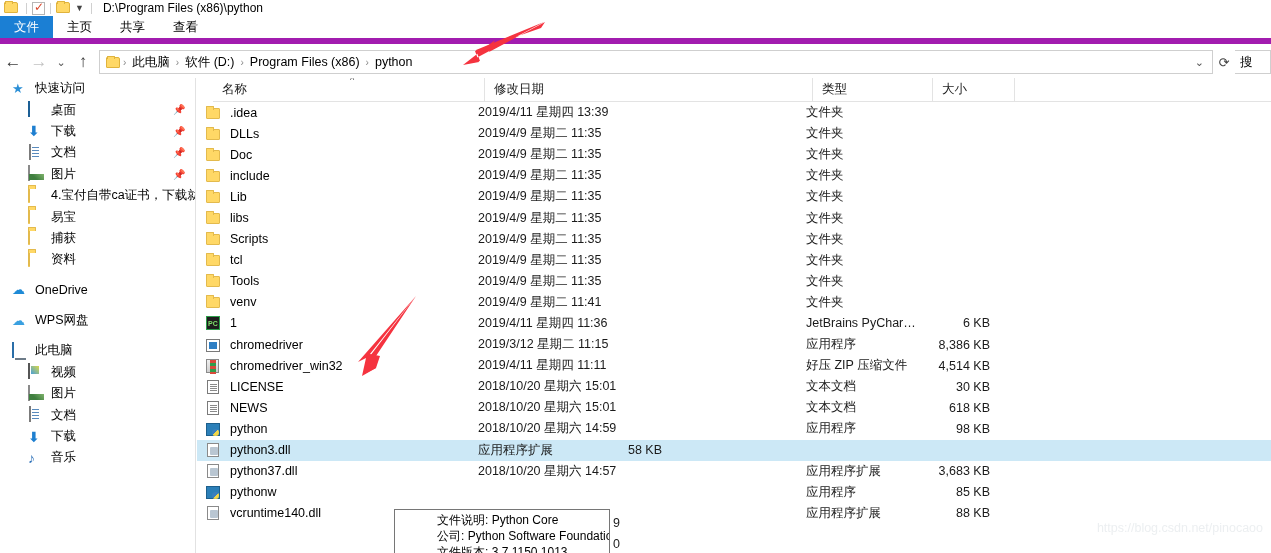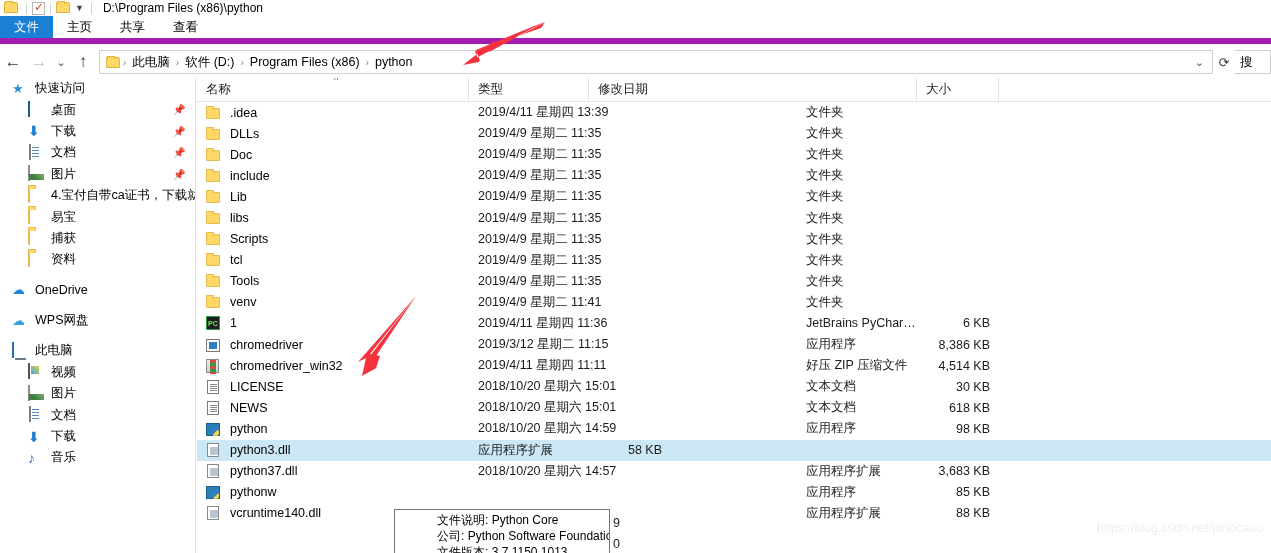--- a/index.html
+++ b/index.html
@@ -160,20 +160,21 @@
   .ic-music{color:#2b6fb8;font-size:14px;line-height:16px;}
 
   
   .listarea {
     position:absolute; left:197px; top:78px; width:1074px; height:475px;
     background:#fff; overflow:hidden;
   }
   .colhead {
     display:flex; height:24px; align-items:center; border-bottom:1px solid #e3e3e3;
     position:relative;
+    margin-left:16px;
   }
   .ch {
     font-size:12.5px; color:#1a1a1a; padding-left:9px; height:24px; display:flex;
     align-items:center; border-right:1px solid #e3e3e3; position:relative; flex:none;
   }
   .ch.name { width:272px; }
   .ch.date { width:328px; }
   .ch.type { width:120px; }
   .ch.size { width:82px; justify-content:flex-end; padding-right:12px; padding-left:0;
              border-right:1px solid #e3e3e3; }
@@ -406,25 +407,25 @@
     </div>
   </div>
 
   <div class="listarea">
 
     <div class="colhead">
       <div class="ch name">
         <span>名称</span>
         <span class="sortmark">^</span>
       </div>
+      <div class="ch date">
+        <span>修改日期</span>
+      </div>
       <div class="ch type">
         <span>类型</span>
-      </div>
-      <div class="ch date">
-        <span>修改日期</span>
       </div>
       <div class="ch size">
         <span>大小</span>
       </div>
       <div class="ch rest"></div>
     </div>
 
     <div id="rows">
         <div class="row">
           <div class="cell-name">

